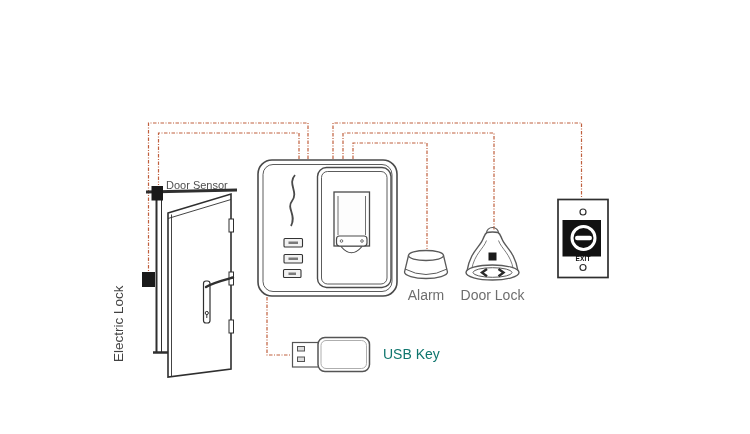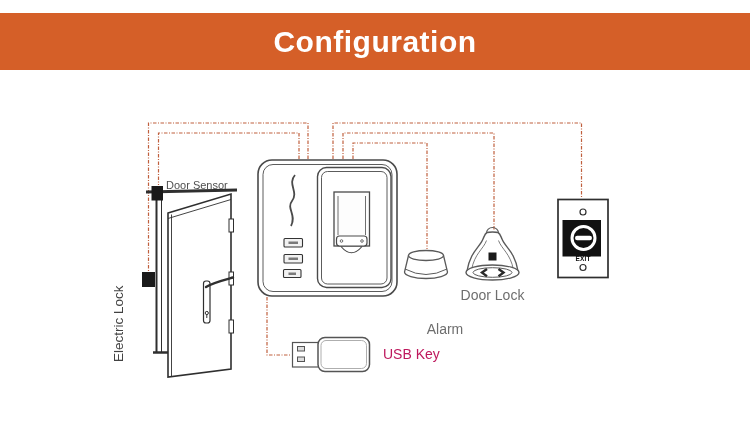--- a/index.html
+++ b/index.html
@@ -19,37 +19,34 @@
   .lbl.center{text-align:center;}
   .door-sensor-label{left:166px;top:179px;font-size:11px;color:#4f4f4f;}
   .electric-lock-label{
     left:111px;top:362px;font-size:13.5px;color:#424242;
     transform:rotate(-90deg);transform-origin:0 0;
   }
   .device-model-label{
     left:258px;top:296px;width:139px;text-align:center;
     font-size:20px;font-weight:600;color:#101010;letter-spacing:0.3px;
   }
-  .alarm-label{left:410px;top:287px;width:70px;margin-top:34px;}
+  .alarm-label{left:391px;top:287px;width:70px;}
   .door-bell-label{left:457px;top:287px;width:71px;}
   .exit-button-label{left:541px;top:287px;width:84px;}
-  .usb-key-label{left:383px;top:346px;color:#be185d;}
+  .usb-key-label{left:383px;top:346px;color:#0f766e;}
   .exit-plate-label{
     left:570px;top:255px;width:26px;text-align:center;
     font-size:6.5px;font-weight:bold;color:#111;letter-spacing:0.2px;
   }
 </style>
 </head>
 <body>
 
 <div class="page">
 
-  <div class="banner">
-    <span class="banner-title">Configuration</span>
-  </div>
 
   <svg class="svg-layer" width="750" height="434" viewBox="0 0 750 434">
 
     <g fill="none" stroke="#C0603E" stroke-width="1.2" stroke-dasharray="3.5,1.5,1,1.5">
       <path d="M308,159 V123 H148.5 V271" stroke="#C0603E"></path>
       <path d="M299,159 V133 H158.5 V185" stroke="#C0603E"></path>
       <path d="M333,159 V123 H581.5 V198" stroke="#C0603E"></path>
       <path d="M343,159 V133 H494 V230" stroke="#C0603E"></path>
       <path d="M353,159 V143 H427 V249" stroke="#C0603E"></path>
       <path d="M267,297 V355 H291" stroke="#C0603E"></path>

